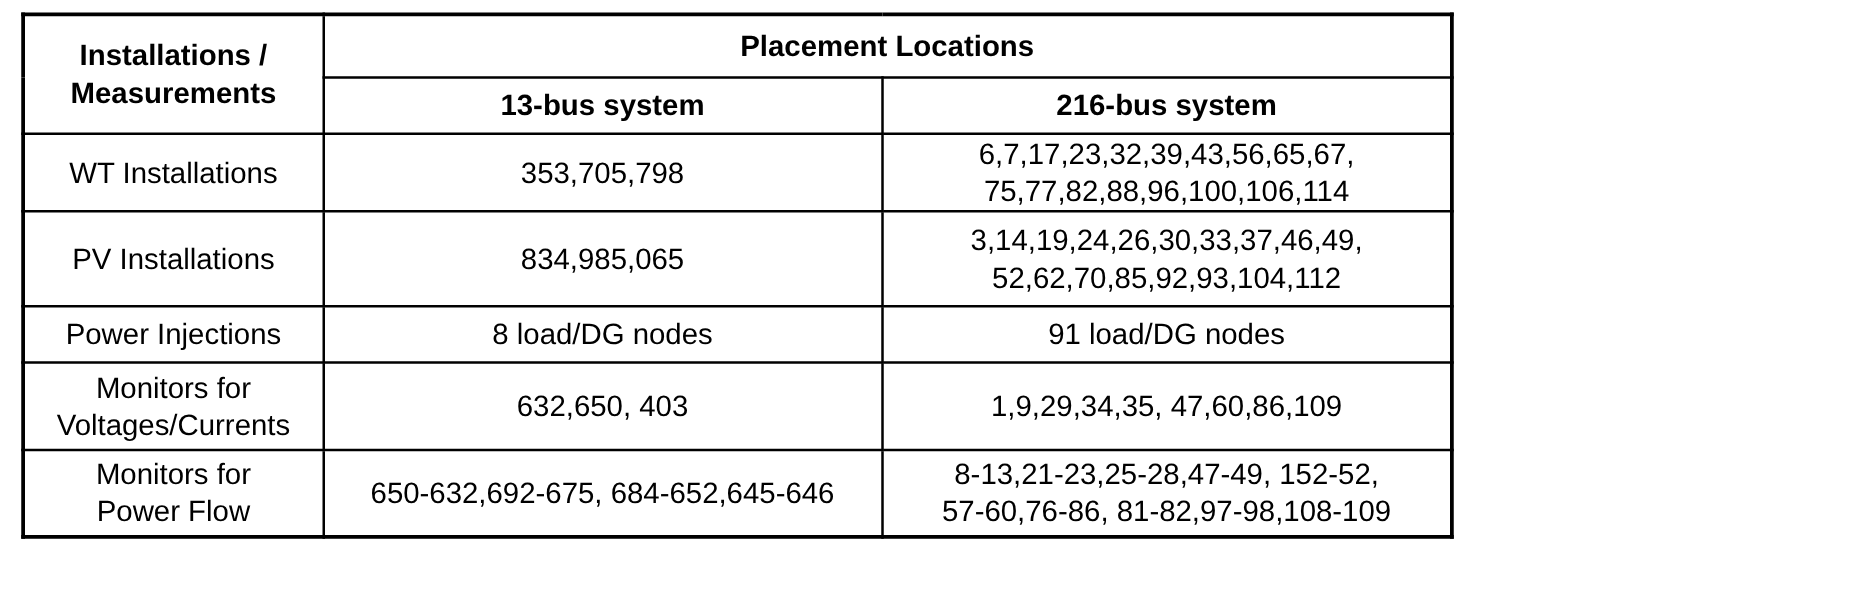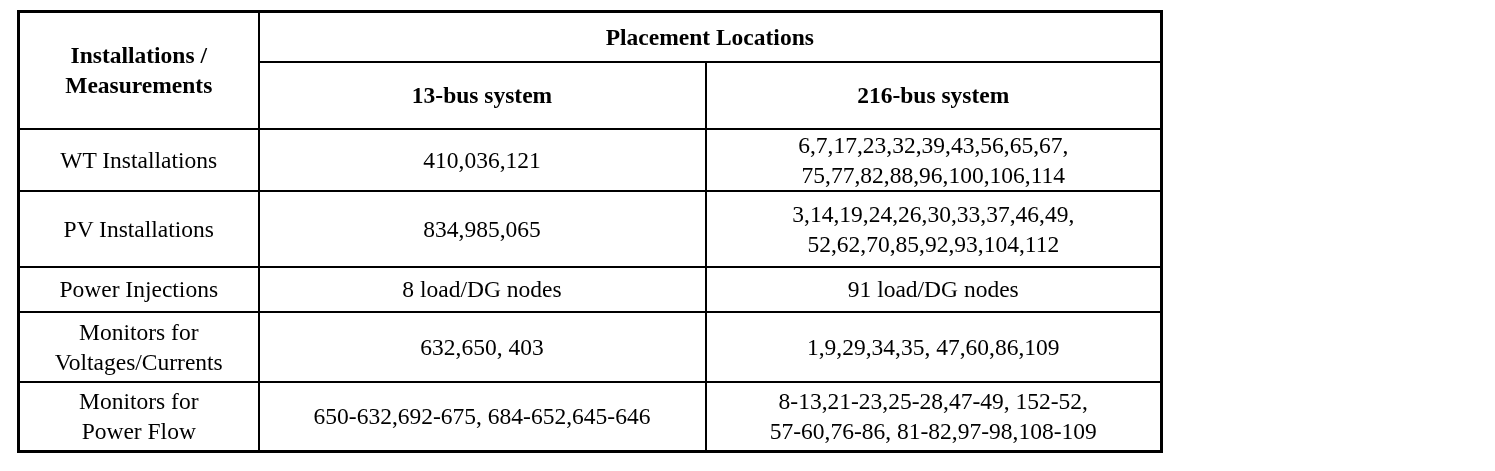--- a/index.html
+++ b/index.html
@@ -6,21 +6,21 @@
     margin: 0;
     padding: 0;
     background: #ffffff;
   }
   .canvas {
     position: relative;
     width: 1495px;
     height: 471px;
     background: #ffffff;
     overflow: hidden;
-    font-family: Liberation Serif, serif;
+    font-family: Liberation Sans, sans-serif;
     color: #000000;
   }
   table.placement-table {
     position: absolute;
     left: 17px;
     top: 10px;
     width: 1143px;
     border-collapse: collapse;
     table-layout: fixed;
     border: 3px solid #000000;
@@ -37,21 +37,21 @@
   }
   td.hdr {
     font-weight: bold;
     font-size: 27px;
     line-height: 1.25;
   }
   col.c1 { width: 240px; }
   col.c2 { width: 447px; }
   col.c3 { width: 456px; }
   tr.h-group { height: 50px; }
-  tr.h-cols  { height: 67px; }
+  tr.h-cols  { height: 45px; }
   tr.h-wt    { height: 57px; }
   tr.h-pv    { height: 76px; }
   tr.h-pi    { height: 45px; }
   tr.h-mvc   { height: 70px; }
   tr.h-mpf   { height: 70px; }
 </style>
 </head>
 <body>
 
 <div class="canvas">
@@ -66,21 +66,21 @@
         <td class="hdr" rowspan="2">Installations /
 Measurements</td>
         <td class="hdr" colspan="2">Placement Locations</td>
       </tr>
       <tr class="h-cols">
         <td class="hdr">13-bus system</td>
         <td class="hdr">216-bus system</td>
       </tr>
       <tr class="h-wt">
         <td>WT Installations</td>
-        <td>410,036,121</td>
+        <td>353,705,798</td>
         <td>6,7,17,23,32,39,43,56,65,67,
 75,77,82,88,96,100,106,114</td>
       </tr>
       <tr class="h-pv">
         <td>PV Installations</td>
         <td>834,985,065</td>
         <td>3,14,19,24,26,30,33,37,46,49,
 52,62,70,85,92,93,104,112</td>
       </tr>
       <tr class="h-pi">

